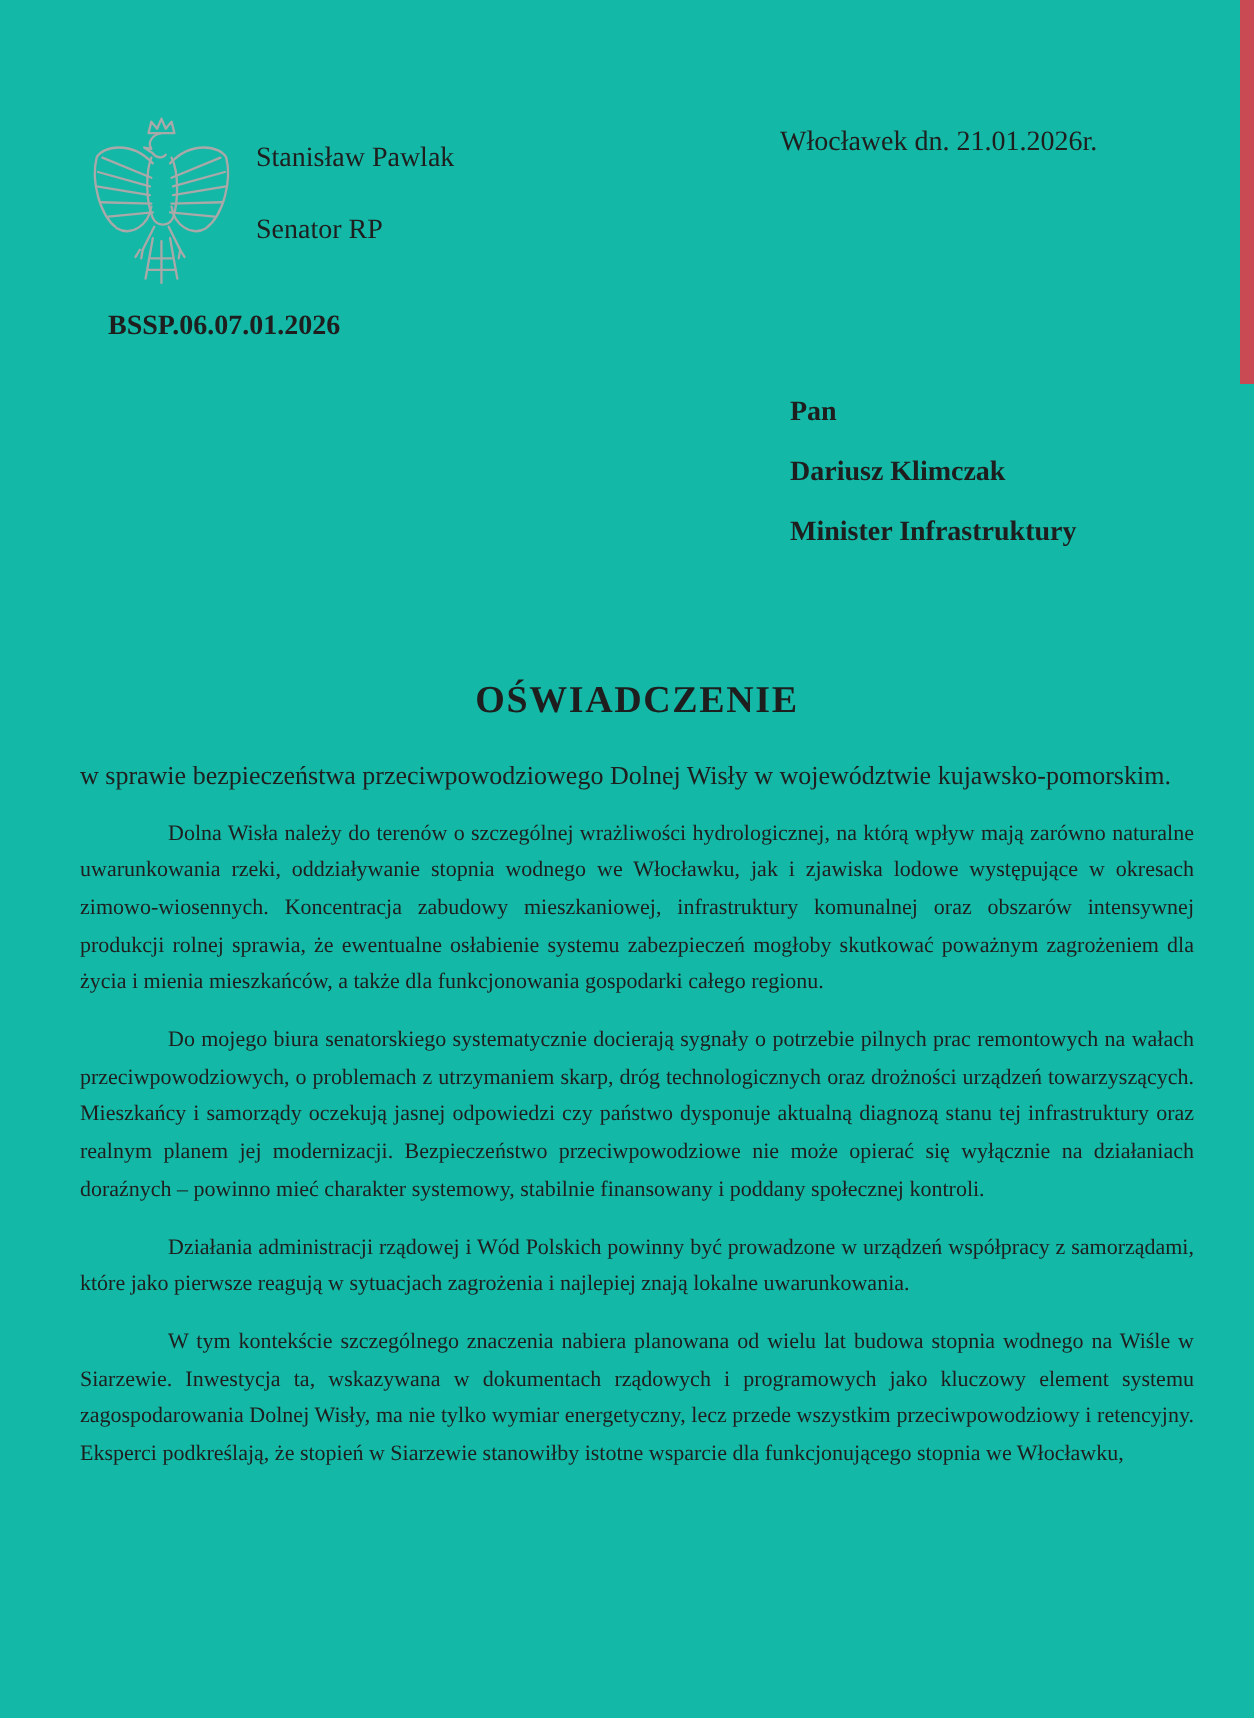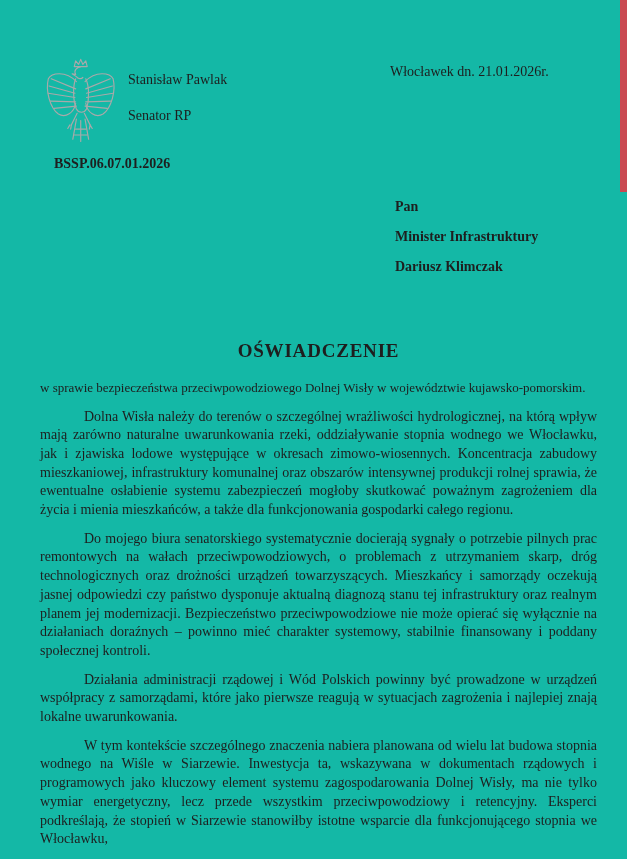--- a/index.html
+++ b/index.html
@@ -83,21 +83,21 @@
   }
   .greeting {
     margin-top: 8px;
     font-weight: bold;
     font-style: italic;
     font-size: 13.5px;
   }
   .body-paragraph {
     margin: 0;
     margin-top: 10px;
-    font-size: 14px;
+    font-size: 11px;
     line-height: 18.7px;
     text-align: justify;
     text-indent: 44px;
   }
 </style>
 </head>
 <body>
 
 <div class="page" style="background: #14b8a6; color: rgb(30, 30, 30);">
 
@@ -135,22 +135,22 @@
         <div>Stanisław Pawlak</div>
         <div>Senator RP</div>
       </div>
       <div class="place-date">Włocławek dn. 21.01.2026r.</div>
     </div>
 
     <div class="ref-number">BSSP.06.07.01.2026</div>
 
     <div class="recipient">
       <div>Pan</div>
+      <div>Dariusz Klimczak</div>
       <div>Minister Infrastruktury</div>
-      <div>Dariusz Klimczak</div>
     </div>
 
     <div class="doc-title">OŚWIADCZENIE</div>
 
     <div class="subject">w sprawie bezpieczeństwa przeciwpowodziowego Dolnej Wisły w województwie kujawsko-pomorskim.</div>
 
 
     <p class="body-paragraph">Dolna Wisła należy do terenów o szczególnej wrażliwości hydrologicznej, na którą wpływ mają zarówno naturalne uwarunkowania rzeki, oddziaływanie stopnia wodnego we Włocławku, jak i zjawiska lodowe występujące w okresach zimowo-wiosennych. Koncentracja zabudowy mieszkaniowej, infrastruktury komunalnej oraz obszarów intensywnej produkcji rolnej sprawia, że ewentualne osłabienie systemu zabezpieczeń mogłoby skutkować poważnym zagrożeniem dla życia i mienia mieszkańców, a także dla funkcjonowania gospodarki całego regionu.</p>
     <p class="body-paragraph">Do mojego biura senatorskiego systematycznie docierają sygnały o potrzebie pilnych prac remontowych na wałach przeciwpowodziowych, o problemach z utrzymaniem skarp, dróg technologicznych oraz drożności urządzeń towarzyszących. Mieszkańcy i samorządy oczekują jasnej odpowiedzi czy państwo dysponuje aktualną diagnozą stanu tej infrastruktury oraz realnym planem jej modernizacji. Bezpieczeństwo przeciwpowodziowe nie może opierać się wyłącznie na działaniach doraźnych – powinno mieć charakter systemowy, stabilnie finansowany i poddany społecznej kontroli.</p>
     <p class="body-paragraph">Działania administracji rządowej i Wód Polskich powinny być prowadzone w urządzeń współpracy z samorządami, które jako pierwsze reagują w sytuacjach zagrożenia i najlepiej znają lokalne uwarunkowania.</p>

